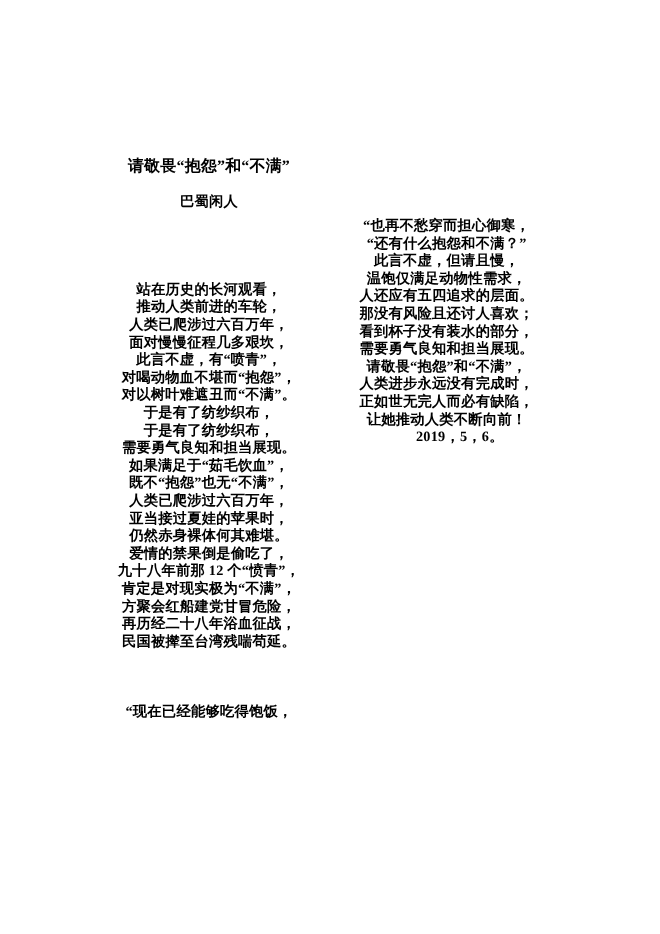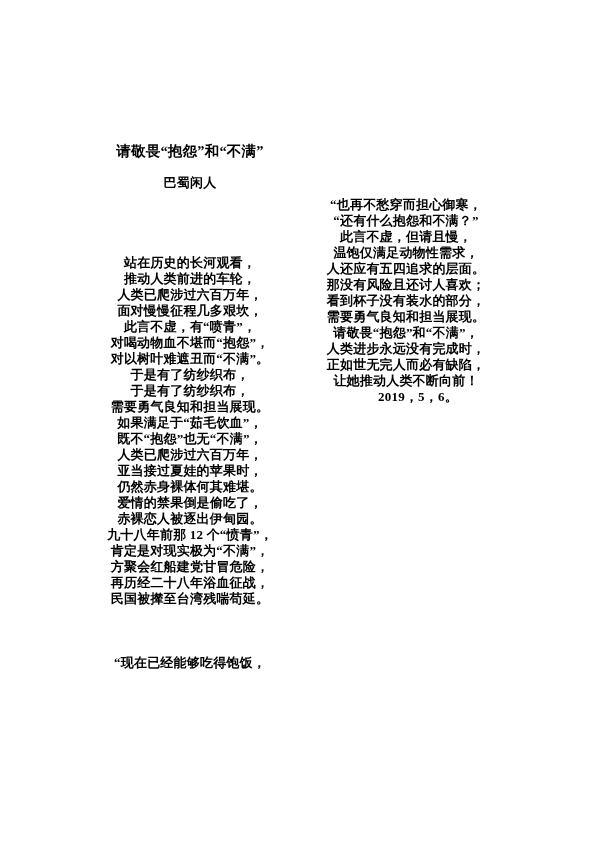--- a/index.html
+++ b/index.html
@@ -79,21 +79,20 @@
           <div class="line">对以树叶难遮丑而“不满”。</div>
           <div class="line">于是有了纺纱织布，</div>
           <div class="line">于是有了纺纱织布，</div>
           <div class="line">需要勇气良知和担当展现。</div>
           <div class="line">如果满足于“茹毛饮血”，</div>
           <div class="line">既不“抱怨”也无“不满”，</div>
           <div class="line">人类已爬涉过六百万年，</div>
           <div class="line">亚当接过夏娃的苹果时，</div>
           <div class="line">仍然赤身裸体何其难堪。</div>
           <div class="line">爱情的禁果倒是偷吃了，</div>
-          <div class="line">赤裸恋人被逐出伊甸园。</div>
           <div class="line">九十八年前那 12 个“愤青”，</div>
           <div class="line">肯定是对现实极为“不满”，</div>
           <div class="line">方聚会红船建党甘冒危险，</div>
           <div class="line">再历经二十八年浴血征战，</div>
           <div class="line">民国被撵至台湾残喘苟延。</div>
         </div>
         <div class="stanza">
           <div class="line">“现在已经能够吃得饱饭，</div>
         </div>
       </div>

